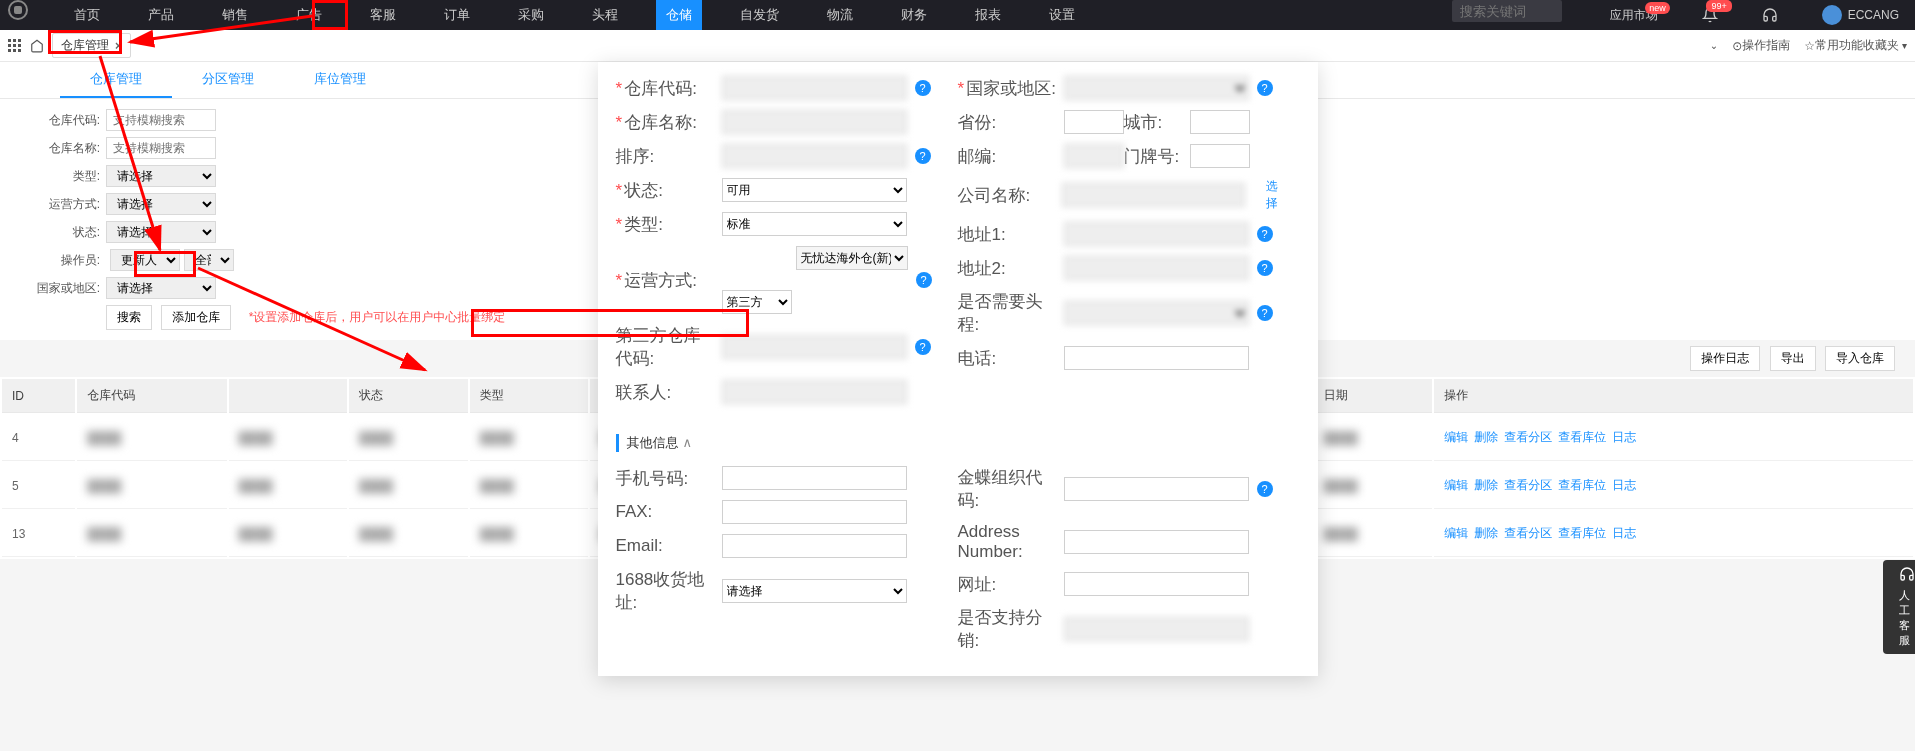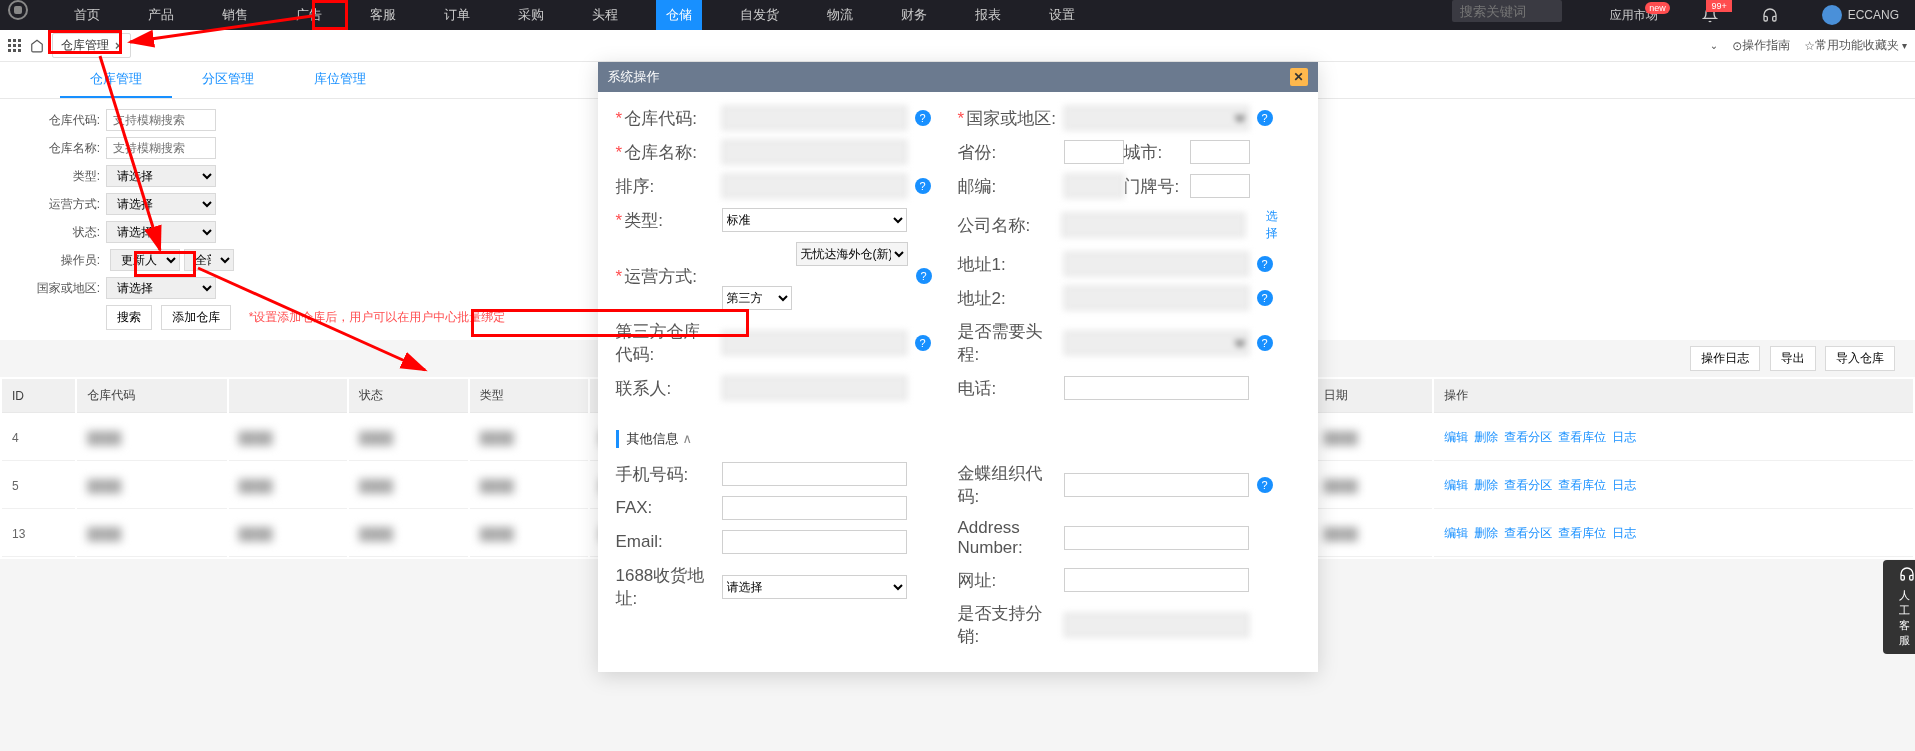--- a/index.html
+++ b/index.html
@@ -8,21 +8,21 @@
 
 .topnav { background: #1f1f26; height: 30px; display: flex; padding: 0 8px; color: #ccc; position: relative; gap: 28px; }
 .topnav .logo { width: 20px; height: 20px; border: 2px solid #888; border-radius: 50%; display: flex; align-items: center; justify-content: center; margin-right: 8px; }
 .topnav .logo-inner { width: 8px; height: 8px; background: #888; border-radius: 2px; }
 .topnav .nav-item { padding: 0 10px; height: 30px; line-height: 30px; cursor: pointer; font-size: 13px; }
 .topnav .nav-item.active { background: #1890ff; color: #fff; }
 .topnav .spacer { flex: 1; }
 .topnav .search-box { background: #3a3a42; border: none; height: 22px; width: 110px; padding: 0 8px; color: #ccc; border-radius: 2px; margin-right: 12px; }
 .topnav .right-item { padding: 0 8px; display: flex; align-items: center; height: 30px; cursor: pointer; position: relative; }
 .badge-new { background: #ff4d4f; color: #fff; font-size: 9px; padding: 1px 4px; border-radius: 6px; position: absolute; top: 2px; right: -4px; }
-.badge-count { background: #ff4d4f; color: #fff; font-size: 9px; padding: 1px 5px; border-radius: 0; position: absolute; top: 0px; right: -6px; }
+.badge-count { background: #ff4d4f; color: #fff; font-size: 9px; padding: 1px 5px; border-radius: 5px; position: absolute; top: 0px; right: -6px; }
 .avatar { width: 20px; height: 20px; background: #4a90d9; border-radius: 50%; margin-right: 6px; }
 .icon-bell, .icon-headset { width: 16px; height: 16px; }
 
 
 .tabrow { background: #fff; border-bottom: 1px solid #e8e8e8; height: 32px; display: flex; align-items: center; padding: 0 8px; }
 .tabrow .icon-grid { width: 14px; height: 14px; margin-right: 8px; cursor: pointer; }
 .tabrow .icon-home { width: 14px; height: 14px; margin-right: 8px; cursor: pointer; }
 .tab-chip { border: 1px solid #d9d9d9; padding: 3px 8px; border-radius: 2px; display: flex; align-items: center; font-size: 12px; cursor: pointer; }
 .tab-chip .close { margin-left: 6px; font-weight: bold; color: #666; }
 .tabrow .spacer { flex: 1; }
@@ -259,40 +259,40 @@
           <td><span class="blur-cell">████</span></td>
           <td><span class="blur-cell">████</span></td>
           <td><span class="action-link">编辑</span><span class="action-link">删除</span><span class="action-link">查看分区</span><span class="action-link">查看库位</span><span class="action-link">日志</span></td>
         </tr>
       </tbody>
   </table>
 </div>
 
 <div class="modal-overlay">
   <div class="modal">
-    <div class="modal-header">
-      <span class="title">系统操作</span>
-      <span class="close-btn">✕</span>
-    </div>
     <div class="modal-body">
       <div class="form-grid">
         <div class="form-col" id="form-left">
             <div class="form-row2">
               <span class="form-label"><span class="req">*</span>仓库代码:</span>
               <input class="form-input blur-val" style="">
               <span class="help-icon">?</span>
             </div>
             <div class="form-row2">
               <span class="form-label"><span class="req">*</span>仓库名称:</span>
               <input class="form-input blur-val" style="">
             </div>
             <div class="form-row2">
               <span class="form-label">排序:</span>
               <input class="form-input blur-val" style="">
               <span class="help-icon">?</span>
+            </div>
+            <div class="form-row2">
+              <span class="form-label"><span class="req">*</span>状态:</span>
+              <select class="form-select"><option>可用</option></select>
             </div>
             <div class="form-row2">
               <span class="form-label"><span class="req">*</span>类型:</span>
               <select class="form-select"><option>标准</option></select>
             </div>
             <div class="form-row2">
               <span class="form-label"><span class="req">*</span>运营方式:</span>
               <div class="combo-select">
                 <select class="form-select form-select-sm"><option>第三方</option></select>
                 <select class="form-select form-select-third"><option>无忧达海外仓(新)</option></select>

